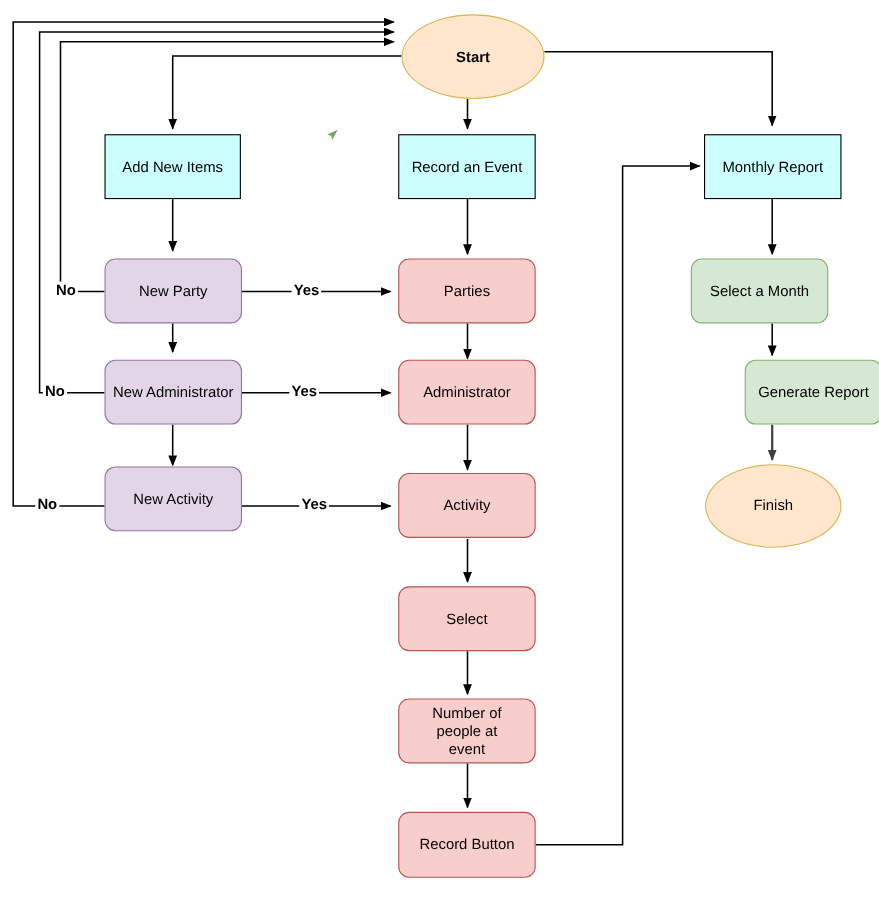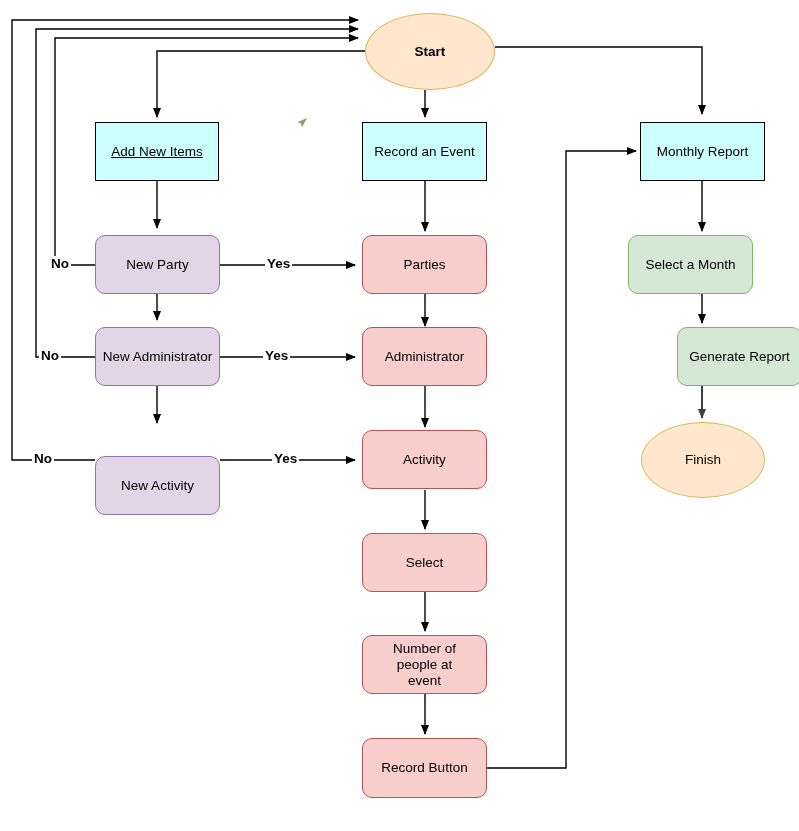--- a/index.html
+++ b/index.html
@@ -75,41 +75,41 @@
   </svg>
 
   <div class="node ellipse" style="left:365px;top:13px;width:130px;height:77px;background:#ffe6cc;border:1px solid #d6b656;">
     <span class="bold">Start</span>
   </div>
 
   <div class="node ellipse" style="left:641px;top:422px;width:124px;height:76px;background:#ffe6cc;border:1px solid #d6b656;">
     <span>Finish</span>
   </div>
 
-  <div class="node rect" style="left:95px;top:122px;width:124px;height:59px;background:#ccffff;text-decoration:underline;">
+  <div class="node rect" style="left:95px;top:122px;width:124px;height:59px;background:#ccffff;">
     <span>Add New Items</span>
   </div>
 
   <div class="node rect" style="left:362px;top:122px;width:125px;height:59px;background:#ccffff;">
     <span>Record an Event</span>
   </div>
 
   <div class="node rect" style="left:640px;top:122px;width:125px;height:59px;background:#ccffff;">
     <span>Monthly Report</span>
   </div>
 
   <div class="node rect round" style="left:95px;top:235px;width:125px;height:59px;background:#e1d5e7;border-color:#9673a6;">
     <span>New Party</span>
   </div>
 
   <div class="node rect round" style="left:95px;top:327px;width:125px;height:59px;background:#e1d5e7;border-color:#9673a6;">
     <span>New Administrator</span>
   </div>
 
-  <div class="node rect round" style="left:95px;top:456px;width:125px;height:59px;background:#e1d5e7;border-color:#9673a6;">
+  <div class="node rect round" style="left:95px;top:424px;width:125px;height:59px;background:#e1d5e7;border-color:#9673a6;">
     <span>New Activity</span>
   </div>
 
   <div class="node rect round" style="left:362px;top:235px;width:125px;height:59px;background:#f8cecc;border-color:#b85450;">
     <span>Parties</span>
   </div>
 
   <div class="node rect round" style="left:362px;top:327px;width:125px;height:59px;background:#f8cecc;border-color:#b85450;">
     <span>Administrator</span>
   </div>

